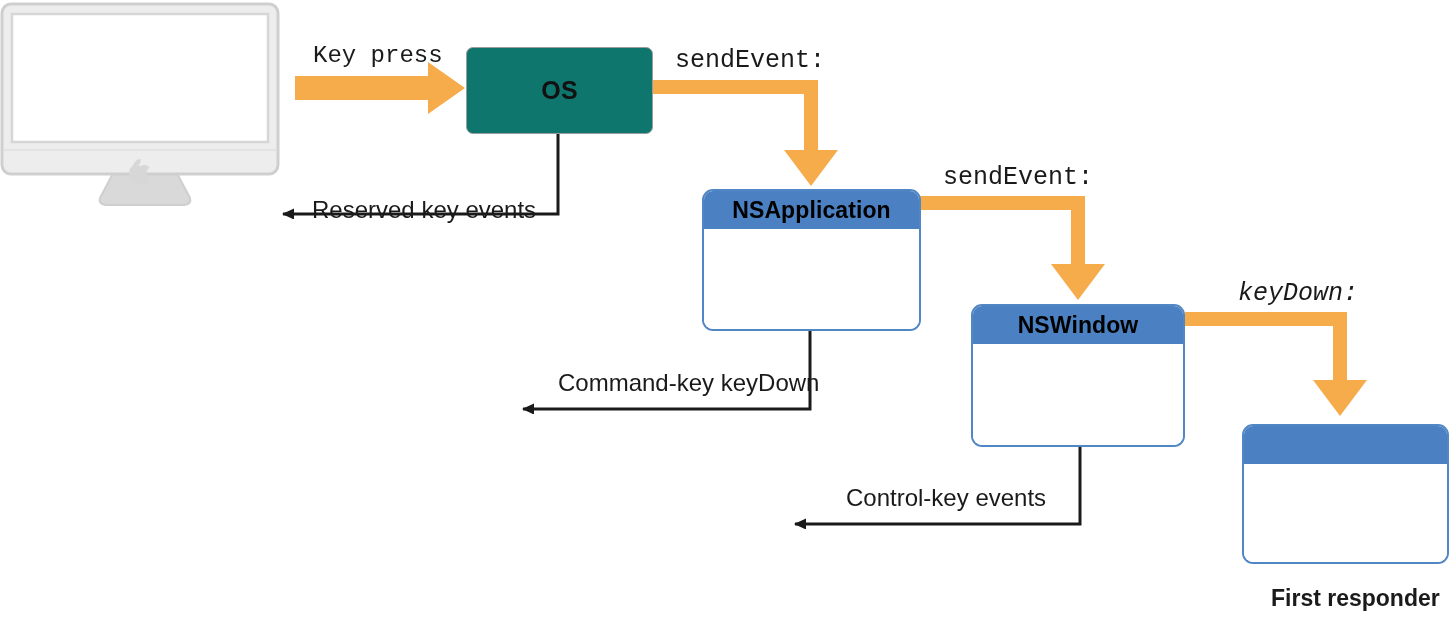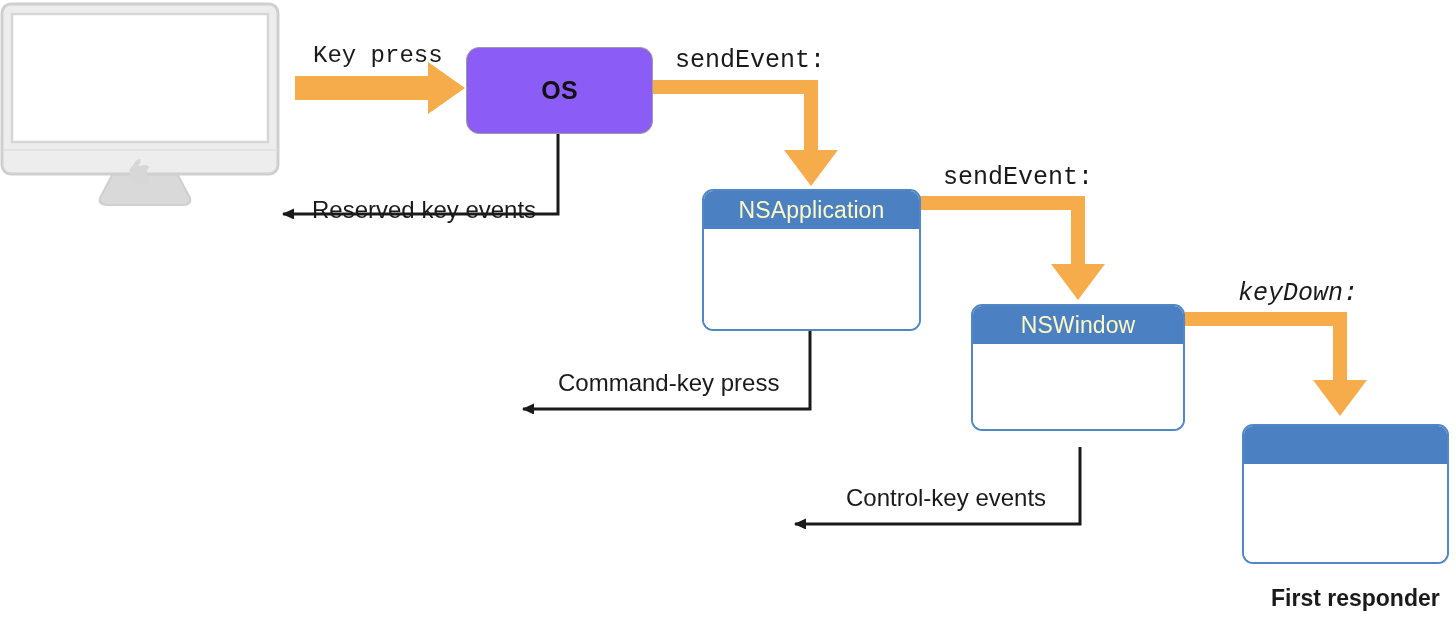--- a/index.html
+++ b/index.html
@@ -25,23 +25,23 @@
     height: 617px;
     overflow: visible;
   }
 
   
   .node {
     position: absolute;
     box-sizing: border-box;
   }
   .node-os {
-    background: #8b5cf6;
+    background: #0f766e;
     border: 1.6px solid #9c9c9c;
-    border-radius: 13px;
+    border-radius: 7px;
     display: flex;
     align-items: center;
     justify-content: center;
   }
   .node-os .node-title {
     font-size: 25px;
     font-weight: bold;
     color: #111111;
     letter-spacing: 0.2px;
   }
@@ -49,23 +49,23 @@
   .node-blue {
     background: #ffffff;
     border: 2.2px solid #5287c6;
     border-radius: 11px;
     overflow: hidden;
     display: flex;
     flex-direction: column;
   }
   .node-blue .hdr {
     background: #4b81c2;
-    color: #fef9c3;
+    color: #000000;
     font-size: 23px;
-    font-weight: normal;
+    font-weight: bold;
     display: flex;
     align-items: center;
     justify-content: center;
     letter-spacing: 0.1px;
     flex: none;
   }
   .node-blue .body {
     flex: 1 1 auto;
     background: #ffffff;
   }
@@ -155,21 +155,21 @@
 
   <div class="node node-os" style="left:466px; top:47px; width:187px; height:87px;">
     <span class="node-title">OS</span>
   </div>
 
   <div class="node node-blue" style="left:702px; top:189px; width:219px; height:142px;">
     <div class="hdr" style="height:38px;">NSApplication</div>
     <div class="body"></div>
   </div>
 
-  <div class="node node-blue" style="left:971px; top:304px; width:214px; height:127px;gap:11px;">
+  <div class="node node-blue" style="left:971px; top:304px; width:214px; height:143px;gap:11px;">
     <div class="hdr" style="height:38px;">NSWindow</div>
     <div class="body"></div>
   </div>
 
   <div class="node node-blue" style="left:1242px; top:424px; width:207px; height:140px;">
     <div class="hdr" style="height:38px;"></div>
     <div class="body"></div>
   </div>
 
   <div class="caption" style="left:1271px; top:585px;">First responder</div>
@@ -177,17 +177,17 @@
   <div class="lbl lbl-sans" style="left:313px; top:42px;font-family:Liberation Mono, monospace;">Key press</div>
 
   <div class="lbl lbl-mono" style="left:675px; top:46px;">sendEvent:</div>
 
   <div class="lbl lbl-mono" style="left:943px; top:163px;">sendEvent:</div>
 
   <div class="lbl lbl-mono" style="left:1238px; top:279px;font-style:italic;">keyDown:</div>
 
   <div class="lbl lbl-sans" style="left:312px; top:174px;margin-top:22px;">Reserved key events</div>
 
-  <div class="lbl lbl-sans" style="left:558px; top:369px;">Command-key press</div>
+  <div class="lbl lbl-sans" style="left:558px; top:369px;">Command-key keyDown</div>
 
   <div class="lbl lbl-sans" style="left:846px; top:484px;">Control-key events</div>
 
 </div>
 
 </body></html>

